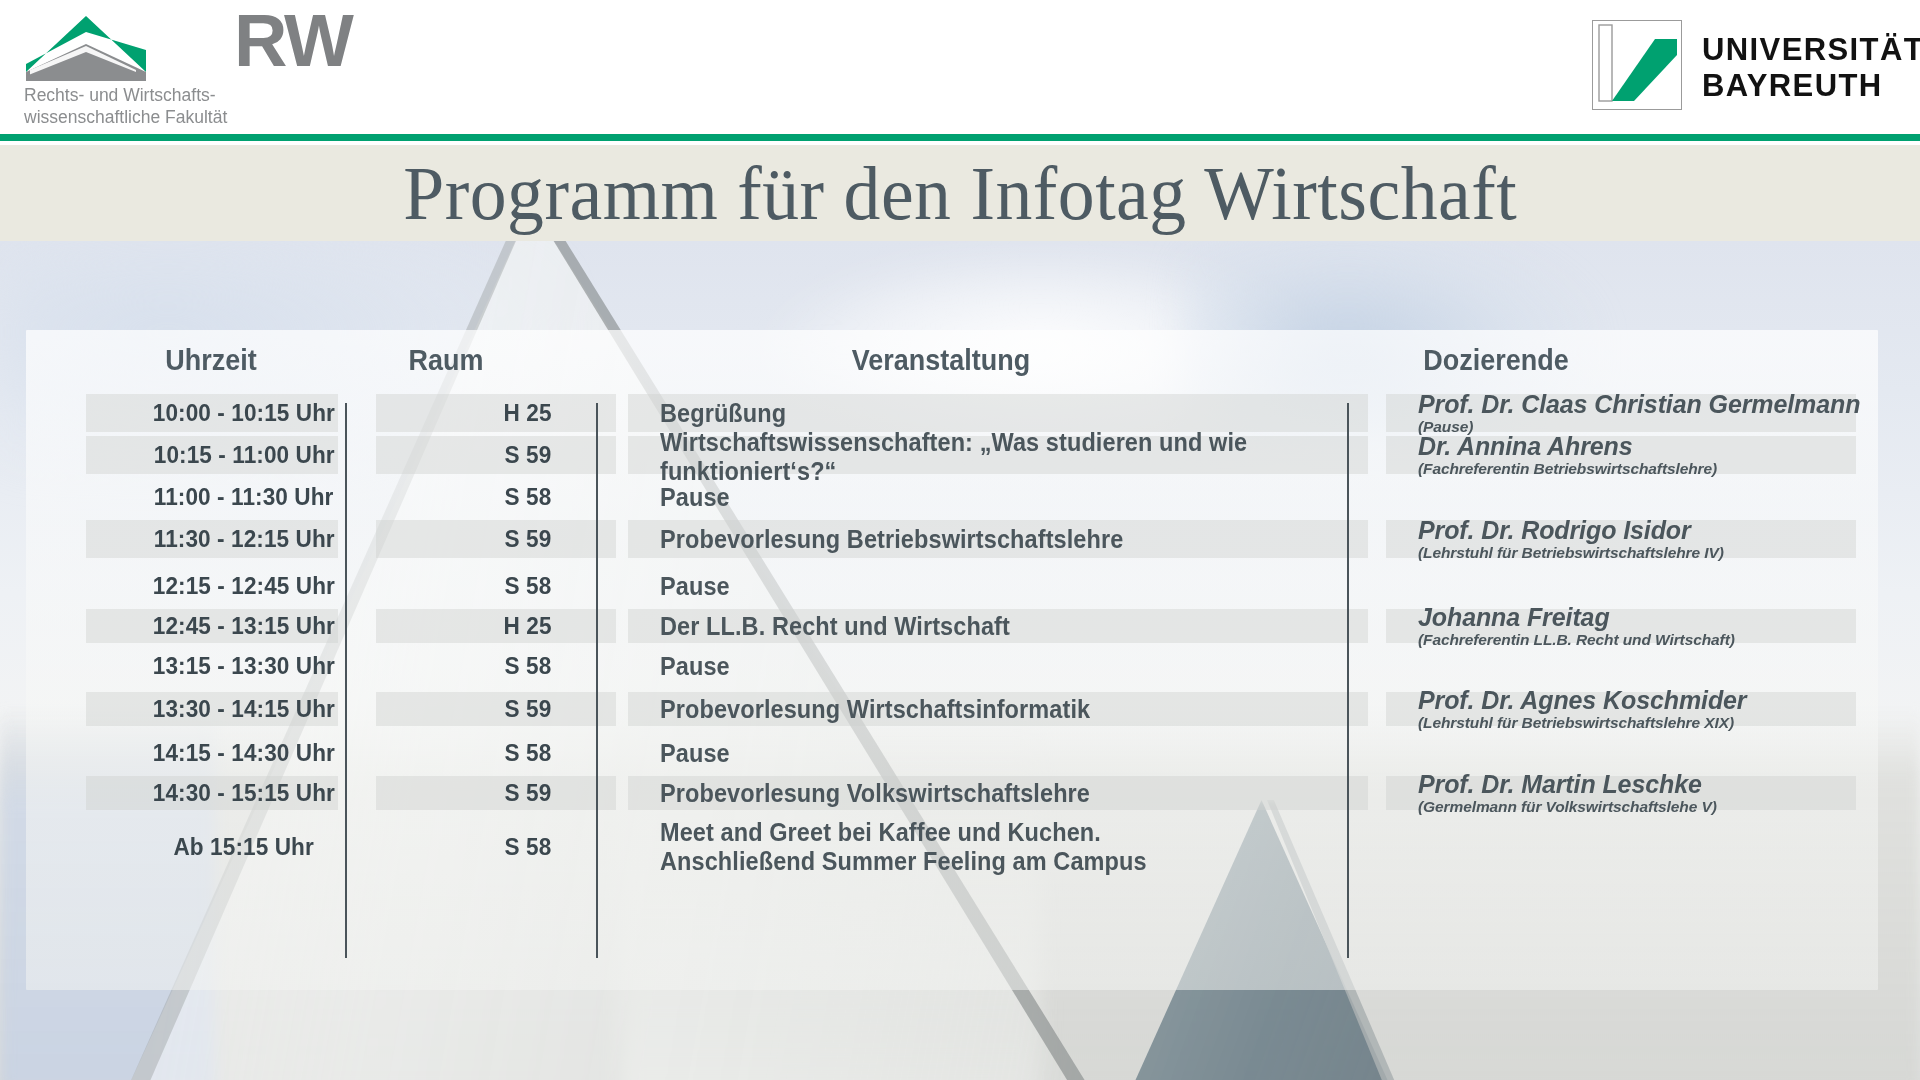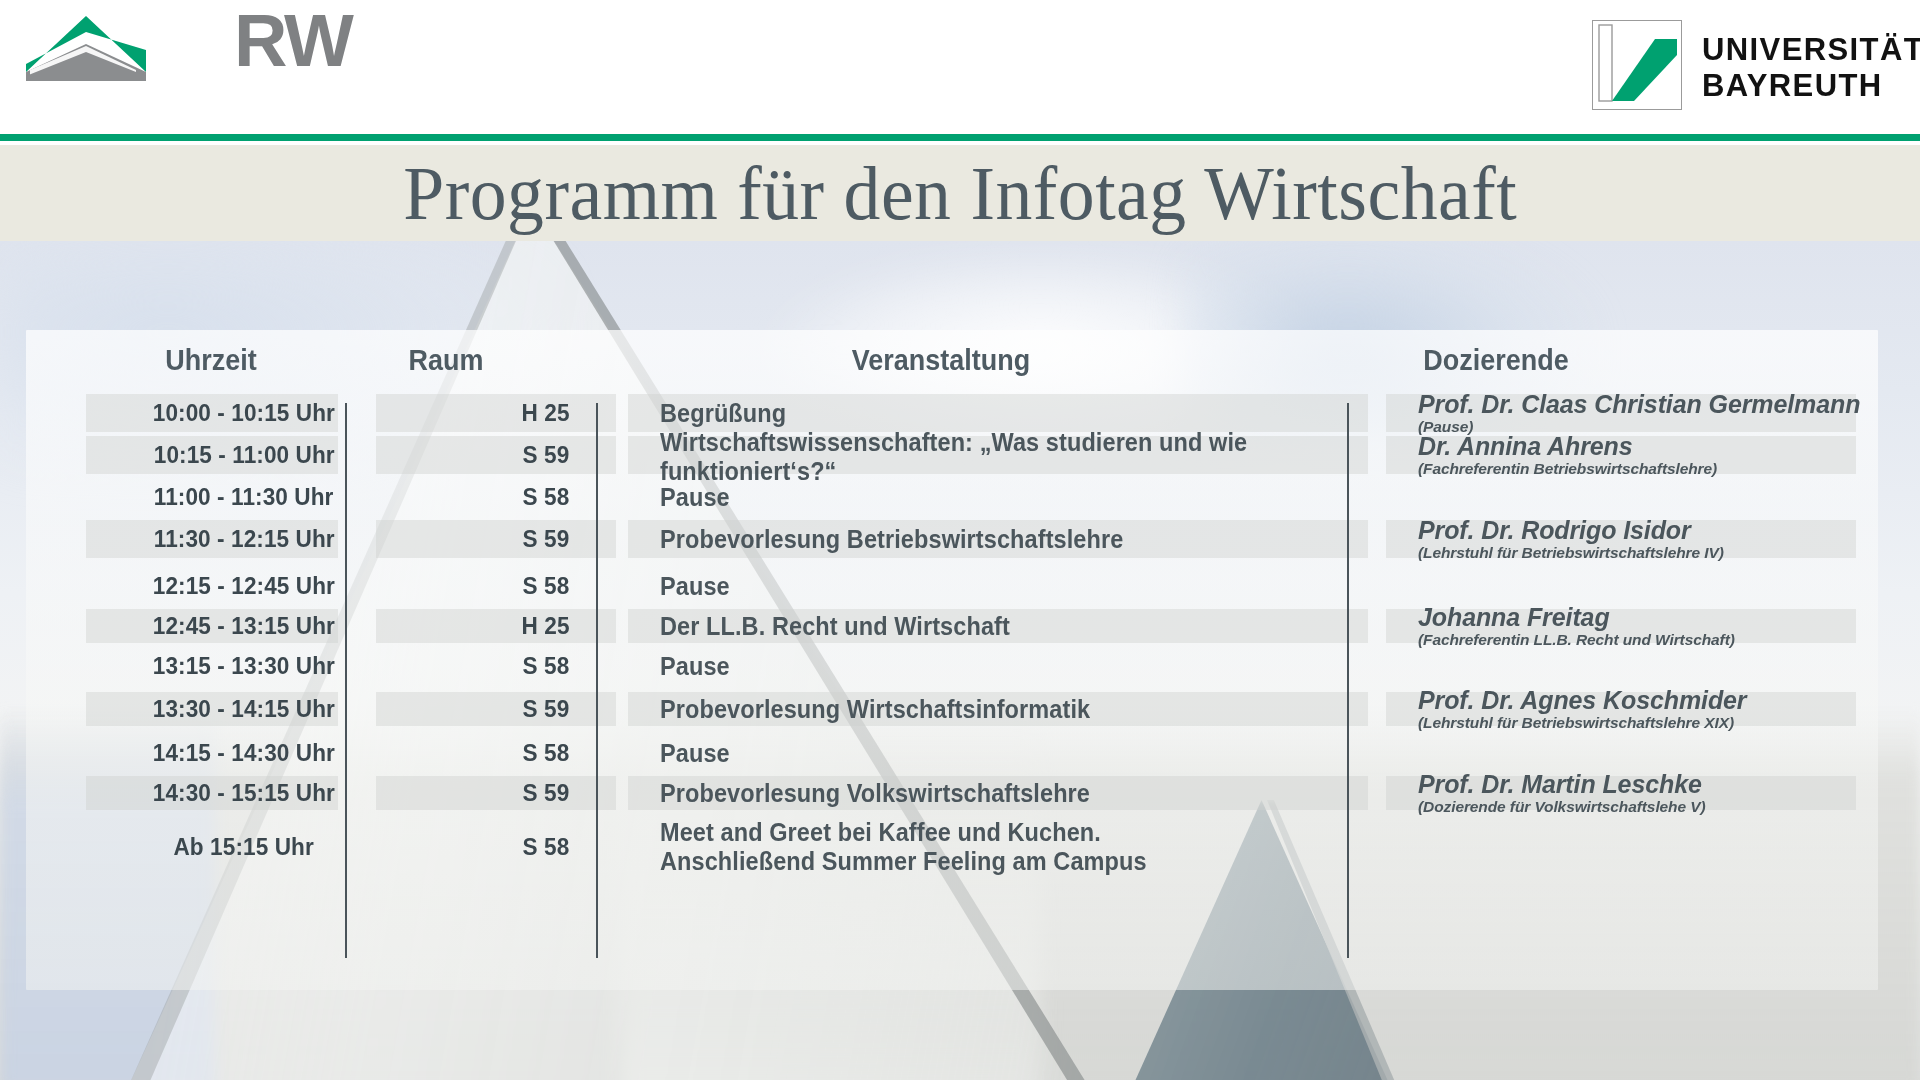--- a/index.html
+++ b/index.html
@@ -145,21 +145,21 @@
   .vdiv{position:absolute;width:2px;background:#4a545a;z-index:7;}
   #vdiv1{left:345px;top:403px;height:555px;}
   #vdiv2{left:596px;top:403px;height:555px;}
   #vdiv3{left:1347px;top:403px;height:555px;}
 
   
   #rows{position:absolute;left:0;top:62px;width:1852px;}
   .cell{position:absolute;display:flex;align-items:center;padding-left:32px;}
 
   .c-time{left:60px;width:252px;justify-content:center;}
-  .c-room{left:368px;width:240px;justify-content:center;}
+  .c-room{left:350px;width:240px;justify-content:center;}
   .c-event{left:602px;width:740px;justify-content:flex-start;}
   .c-lect{left:1360px;width:470px;justify-content:flex-start;}
 
   .band{position:absolute;background:rgba(205,207,205,.42);}
   .band-time{left:60px;width:252px;}
   .band-room{left:350px;width:240px;}
   .band-event{left:602px;width:740px;}
   .band-lect{left:1360px;width:470px;}
 
   .t-time,.t-room{font-size:24px;font-weight:bold;color:#3b474e;transform:scaleX(.94);letter-spacing:.1px;}
@@ -191,20 +191,24 @@
   <div id="rw-logo">
     <div class="mark">
       <svg width="200" height="68" viewBox="0 0 200 68" xmlns="http://www.w3.org/2000/svg">
         <polygon points="2,58 62,2 122,58 122,36 62,18 2,50" fill="#00a170"></polygon>
         <polygon points="2,58 62,30 122,58 122,66 2,66" fill="#8b8d8f"></polygon>
         <polygon points="6,56 62,32 112,56 112,62 6,62" fill="#ffffff" opacity="0.92"></polygon>
         <polygon points="2,62 62,38 122,62 122,67 2,67" fill="#8b8d8f"></polygon>
       </svg>
     </div>
     <div class="rw-text">RW</div>
+    <div class="sub">
+      <div>Rechts- und Wirtschafts-</div>
+      <div>wissenschaftliche Fakultät</div>
+    </div>
   </div>
 
   <div id="ub-logo">
     <div class="ubmark">
       <svg width="85" height="85" viewBox="0 0 85 85" xmlns="http://www.w3.org/2000/svg">
         <rect x="0" y="0" width="85" height="85" fill="#ffffff"></rect>
         <rect x="6" y="4" width="13" height="76" fill="#ffffff" stroke="#9b9b9b" stroke-width="1.4"></rect>
         <polygon points="19,80 62,18 84,18 84,34 41,80" fill="#00a170"></polygon>
       </svg>
     </div>
@@ -368,21 +372,21 @@
       </div>
       <div class="cell c-room" style="top: 382px; height: 38px;">
         <span class="t-room">S 59</span>
       </div>
       <div class="cell c-event" style="top: 382px; height: 38px;">
         <span class="t-event">Probevorlesung Volkswirtschaftslehre</span>
       </div>
       <div class="cell c-lect" style="top: 382px; height: 38px;">
         <div class="lectblock">
           <div class="t-name">Prof. Dr. Martin Leschke</div>
-          <div class="t-role">(Dozierende für Volkswirtschaftslehe V)</div>
+          <div class="t-role">(Germelmann für Volkswirtschaftslehe V)</div>
         </div>
       </div>
       <div class="cell c-time" style="top: 424px; height: 62px;">
         <span class="t-time">Ab 15:15 Uhr</span>
       </div>
       <div class="cell c-room" style="top: 424px; height: 62px;">
         <span class="t-room">S 58</span>
       </div>
       <div class="cell c-event" style="top: 424px; height: 62px;">
         <span class="t-event">Meet and Greet bei Kaffee und Kuchen.<span class="l2">Anschließend Summer Feeling am Campus</span></span>

